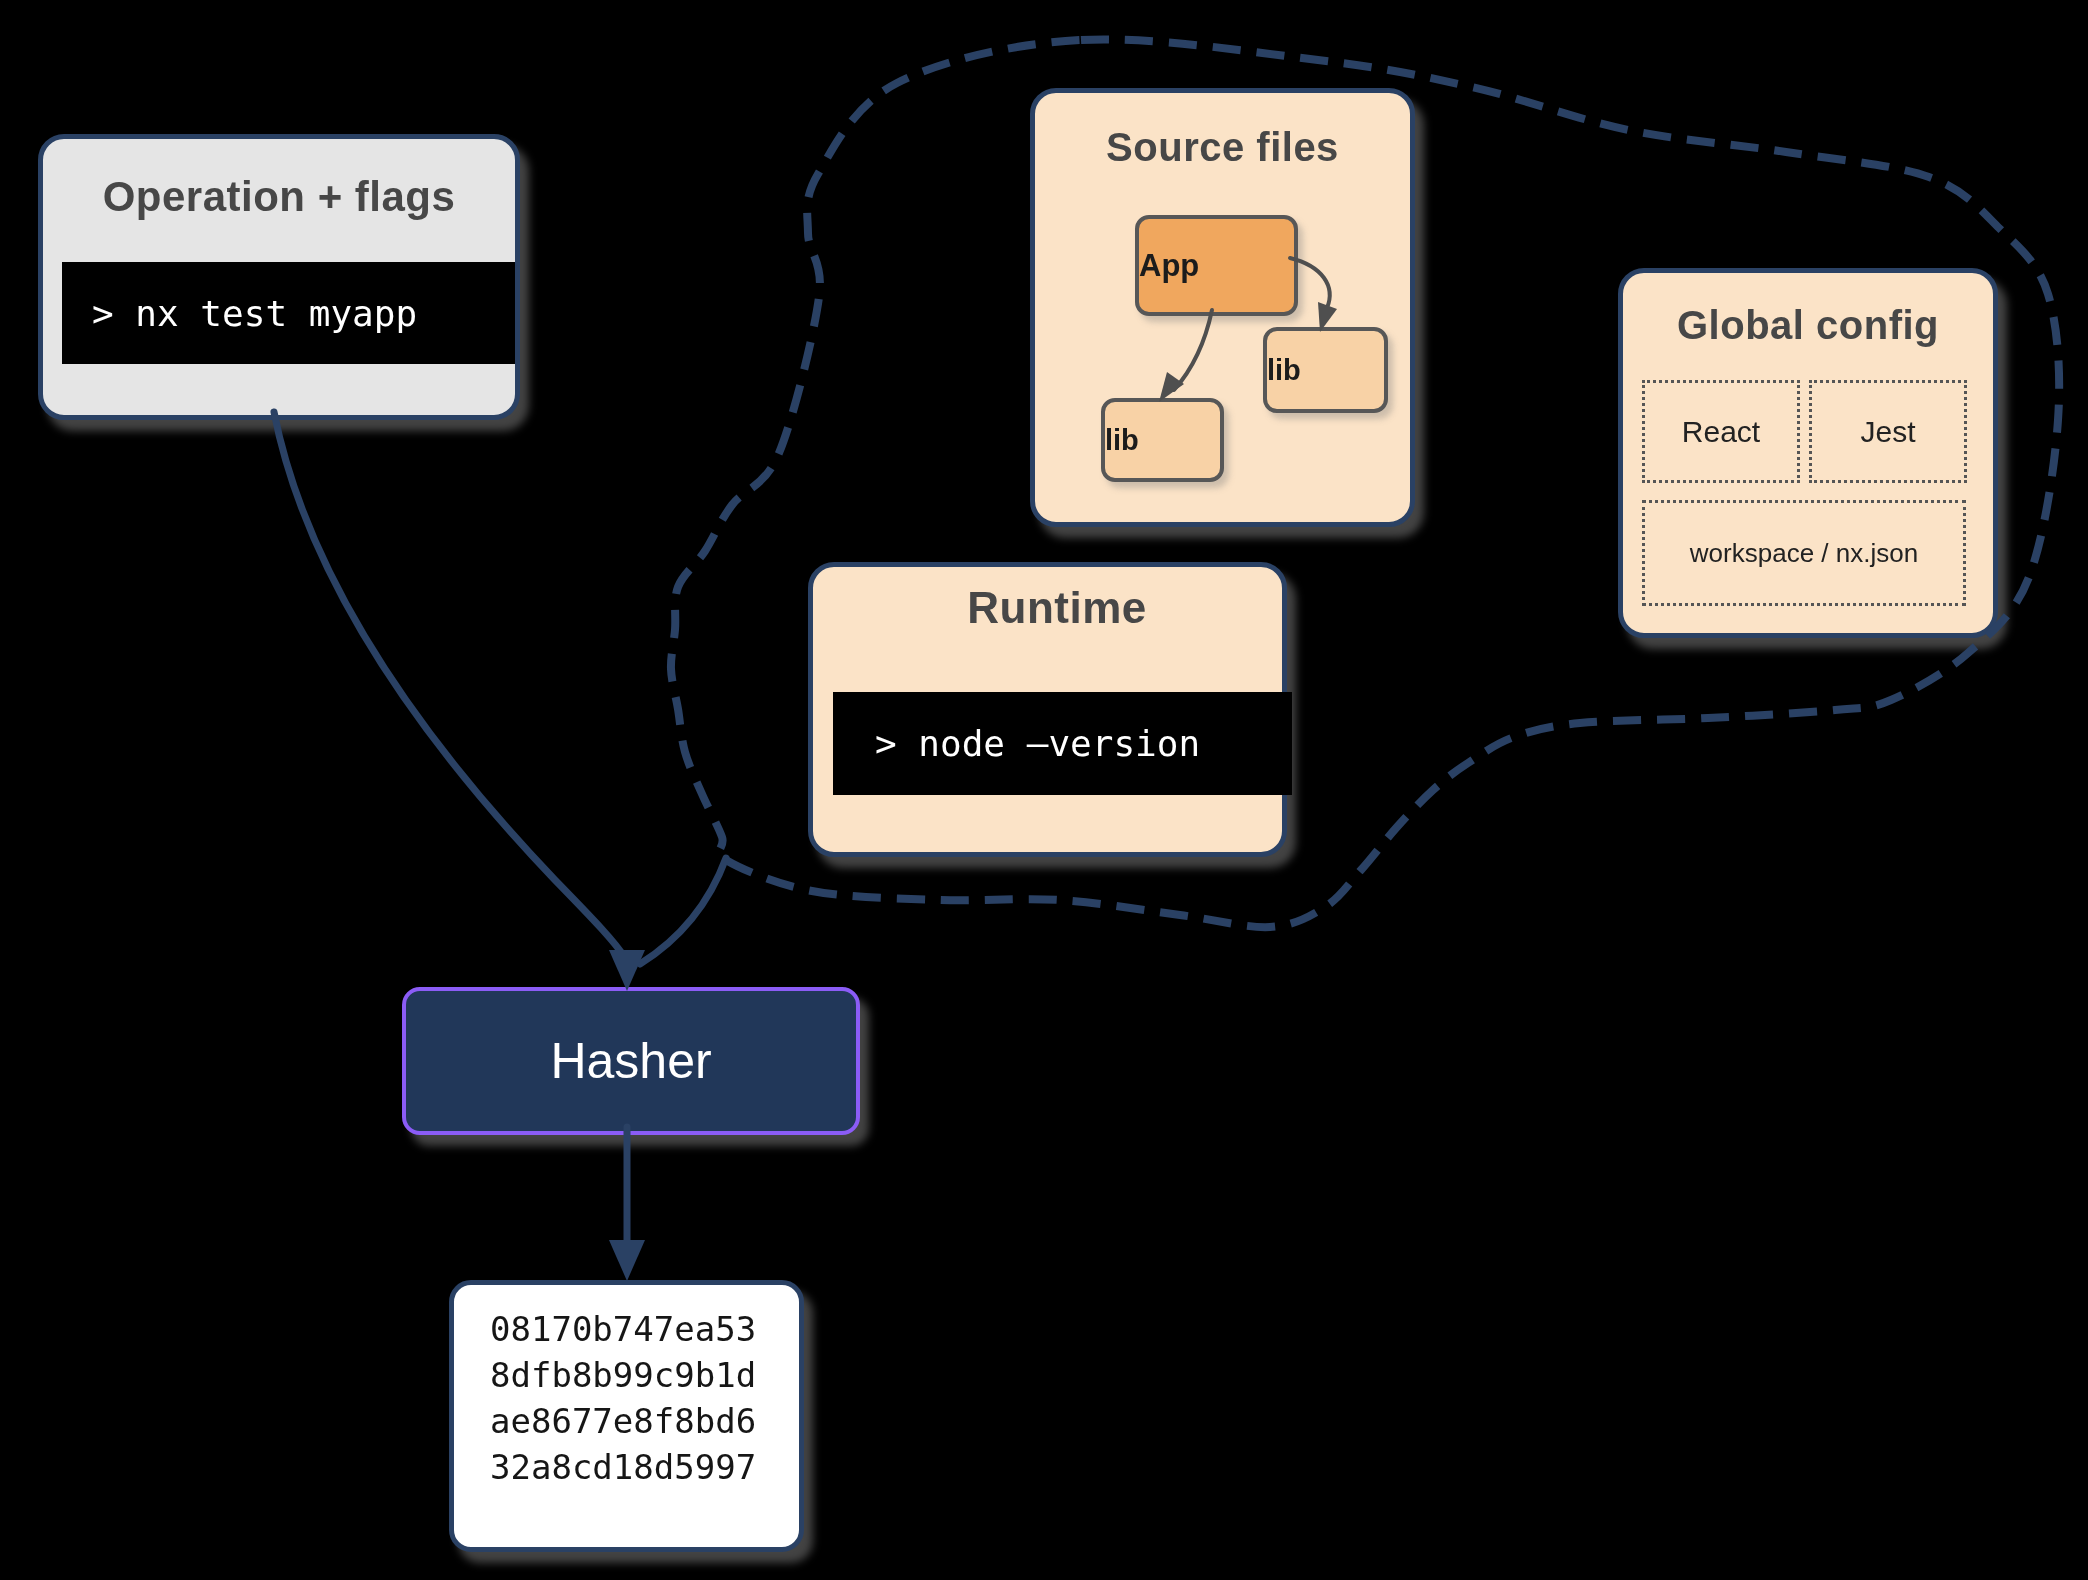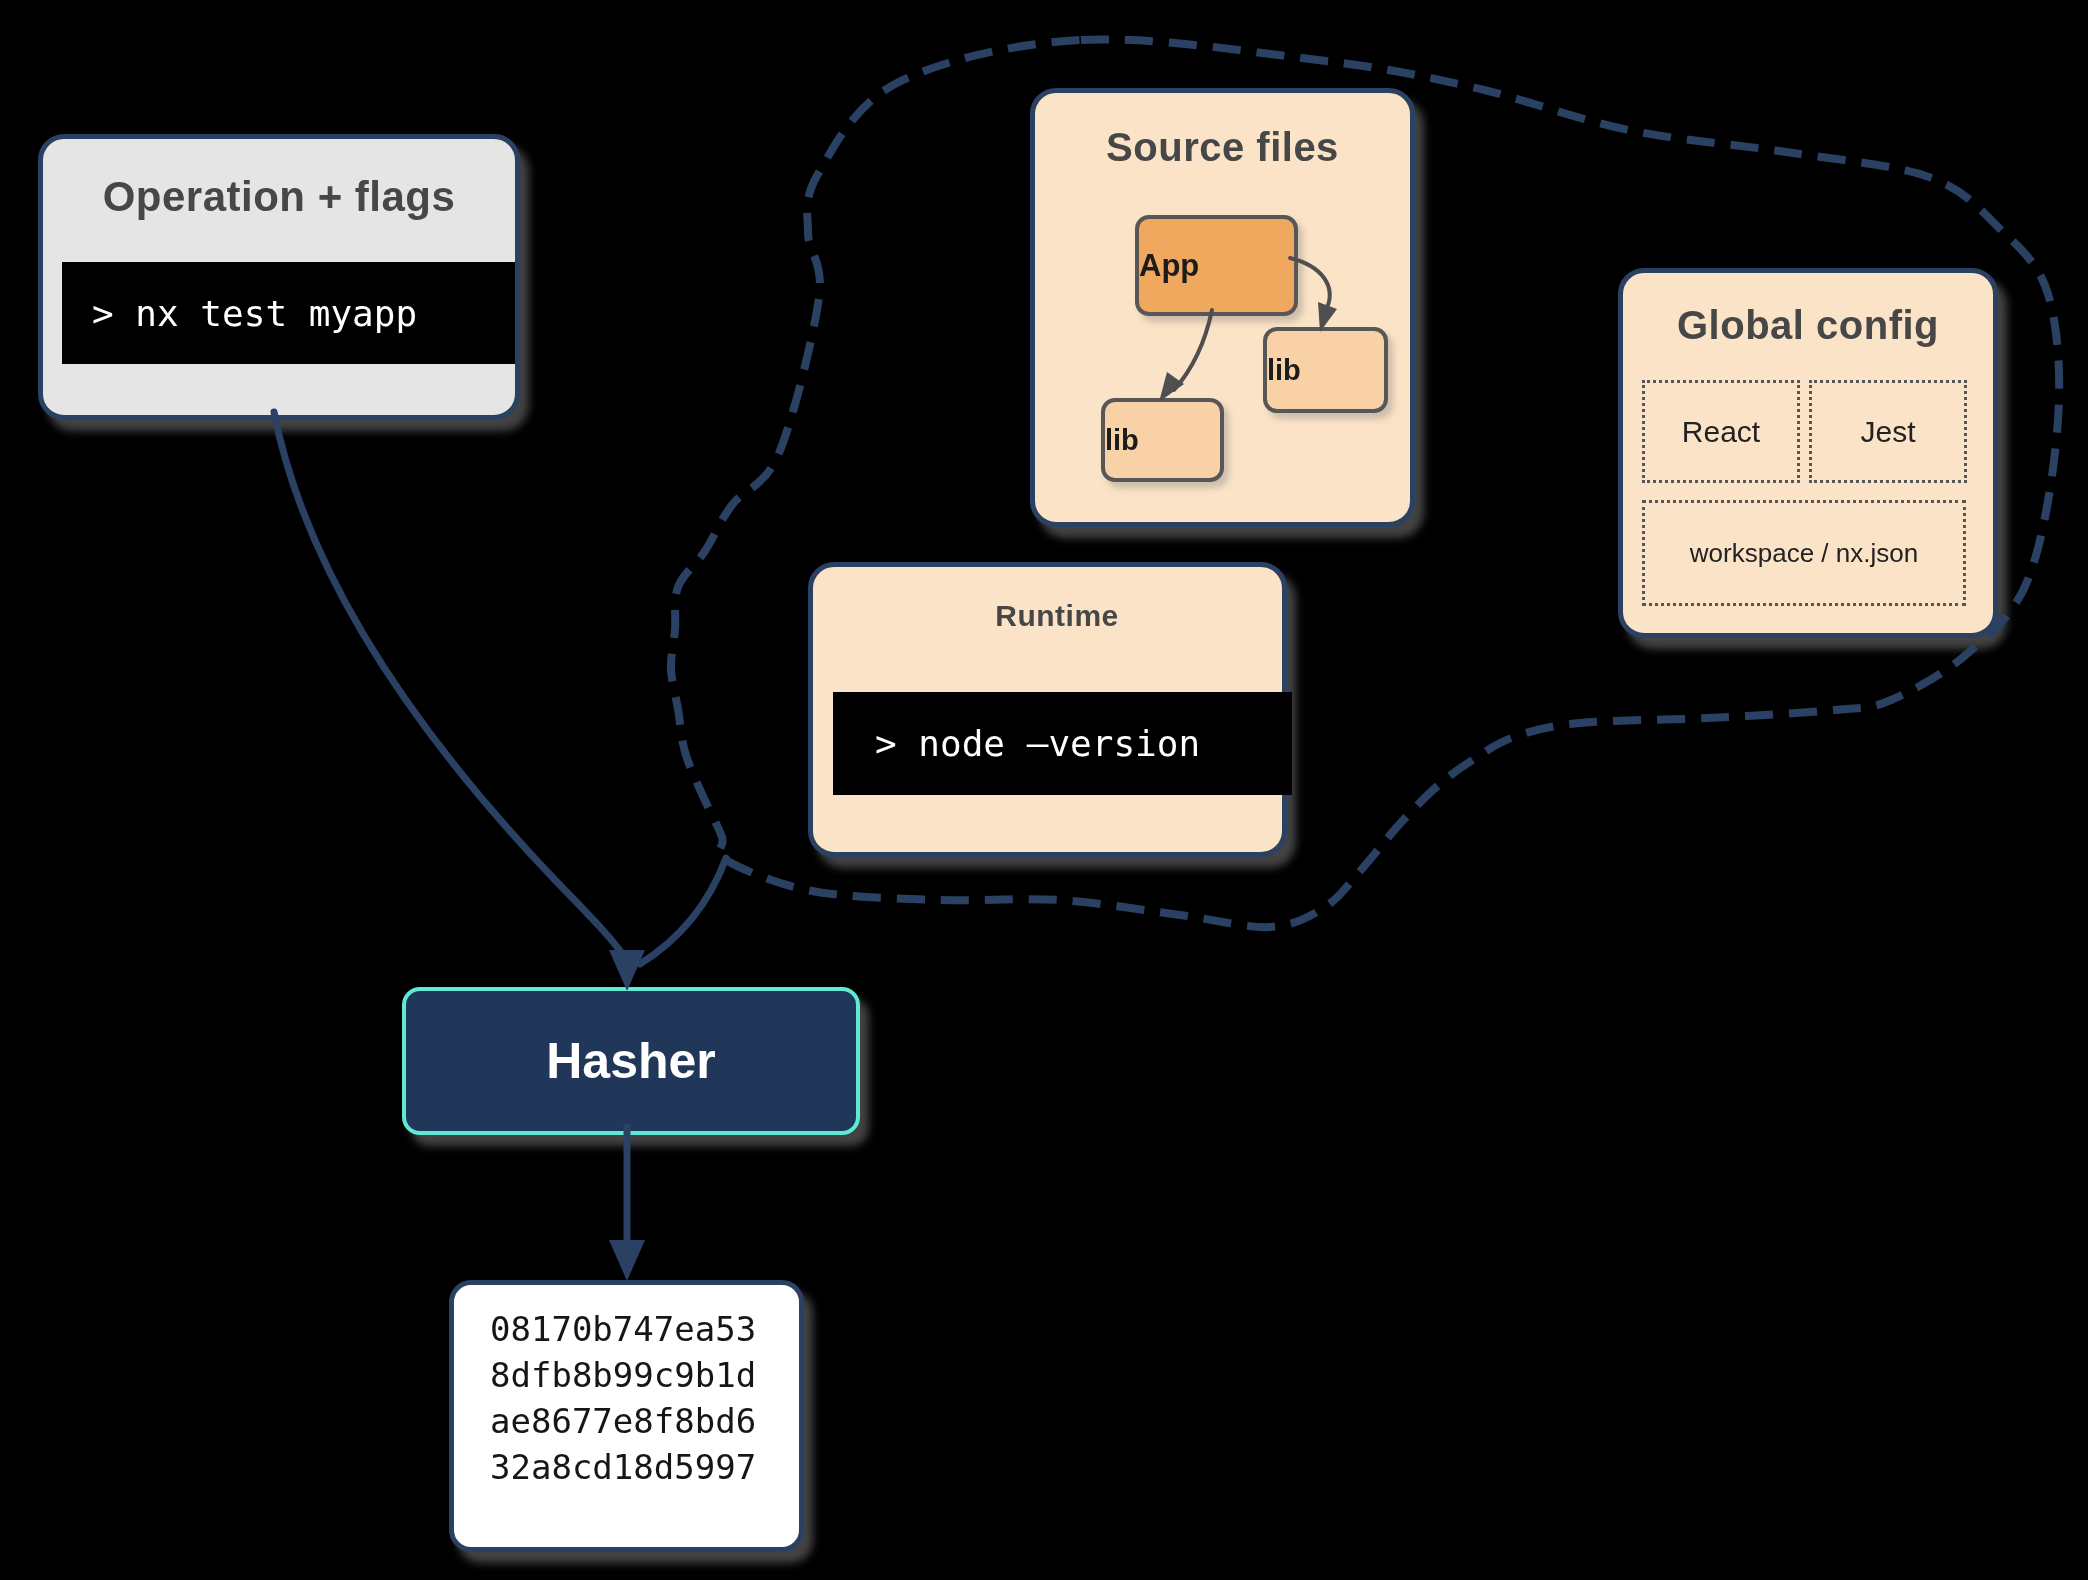--- a/index.html
+++ b/index.html
@@ -28,26 +28,26 @@
 
   .gc-box{left:1618px;top:268px;width:370px;height:360px;background:#fbe3c7;}
   .gc-box .card-title{margin-top:30px;}
   .dotted{position:absolute;border:3px dotted #555;display:flex;align-items:center;
           justify-content:center;color:#222;}
   .gc-react{left:19px;top:107px;width:152px;height:97px;font-size:30px;}
   .gc-jest{left:186px;top:107px;width:152px;height:97px;font-size:30px;}
   .gc-workspace{left:19px;top:227px;width:318px;height:100px;font-size:26px;}
 
   .rt-box{left:808px;top:562px;width:469px;height:285px;background:#fbe3c7;}
-  .rt-box .card-title{margin-top:32px;font-size:30px;padding-left:19px;}
+  .rt-box .card-title{margin-top:16px;font-size:44px;padding-left:19px;}
   .rt-terminal{left:20px;top:125px;width:417px;height:103px;padding-left:42px;}
 
   .hasher-box{left:402px;top:987px;width:450px;height:140px;background:#213759;
-              border-radius:18px;border:4px solid #5eead4;display:flex;align-items:center;
-              justify-content:center;color:#fff;font-weight:bold;font-size:50px;
+              border-radius:18px;border:4px solid #8b5cf6;display:flex;align-items:center;
+              justify-content:center;color:#fff;font-weight:normal;font-size:50px;
               box-shadow:9px 11px 9px rgba(175,175,175,0.38);position:absolute;z-index:3;}
 
   .hash-box{left:449px;top:1280px;width:355px;height:272px;background:#ffffff;
             border-radius:22px;border:5px solid #2a4164;position:absolute;z-index:3;
             box-shadow:9px 11px 9px rgba(175,175,175,0.38);
             font-family:"DejaVu Sans Mono",monospace;font-size:34px;line-height:46px;
             color:#161616;padding:21px 0 0 36px;box-sizing:border-box;}
 
   .cloud{stroke:#2a4164;stroke-width:8;fill:none;stroke-dasharray:28 16;}
   .solid{stroke:#2a4164;stroke-width:7;fill:none;stroke-linecap:round;}

